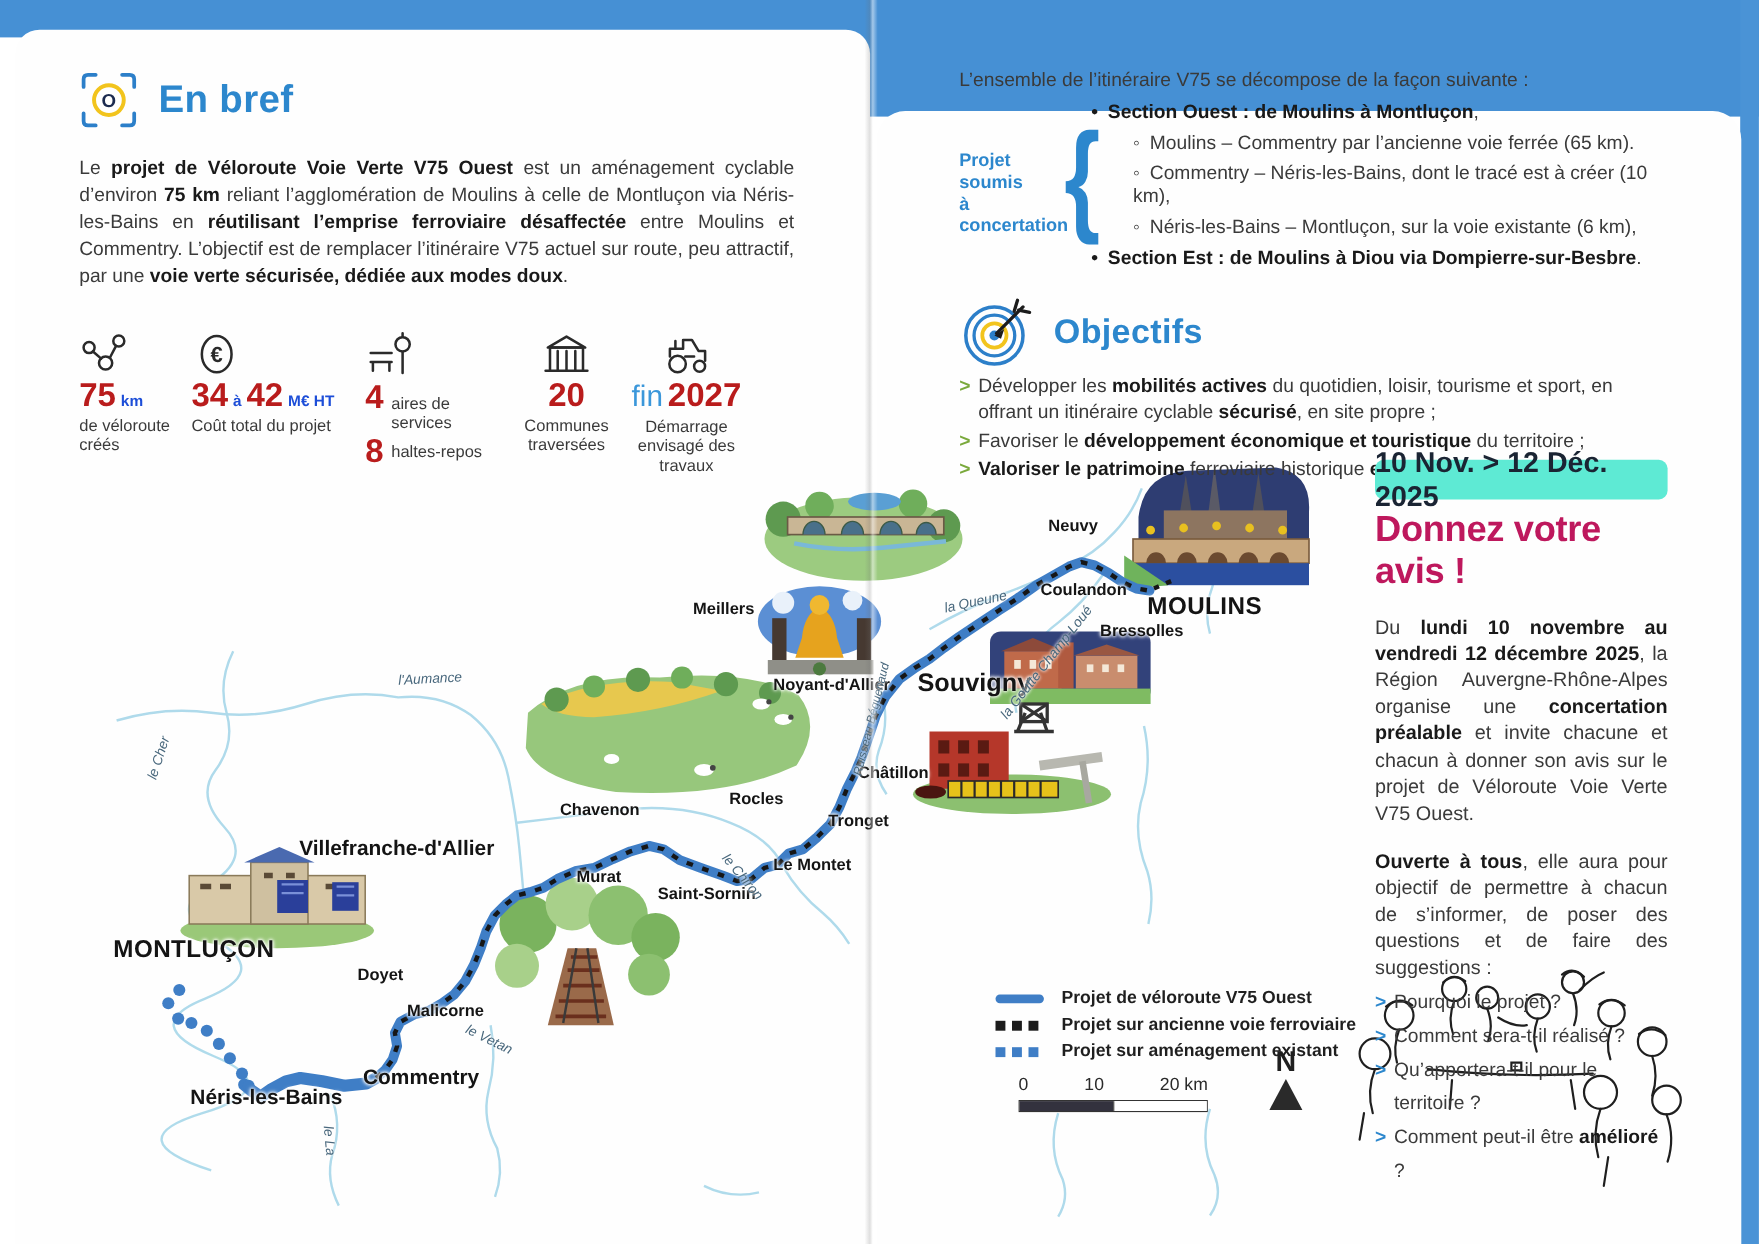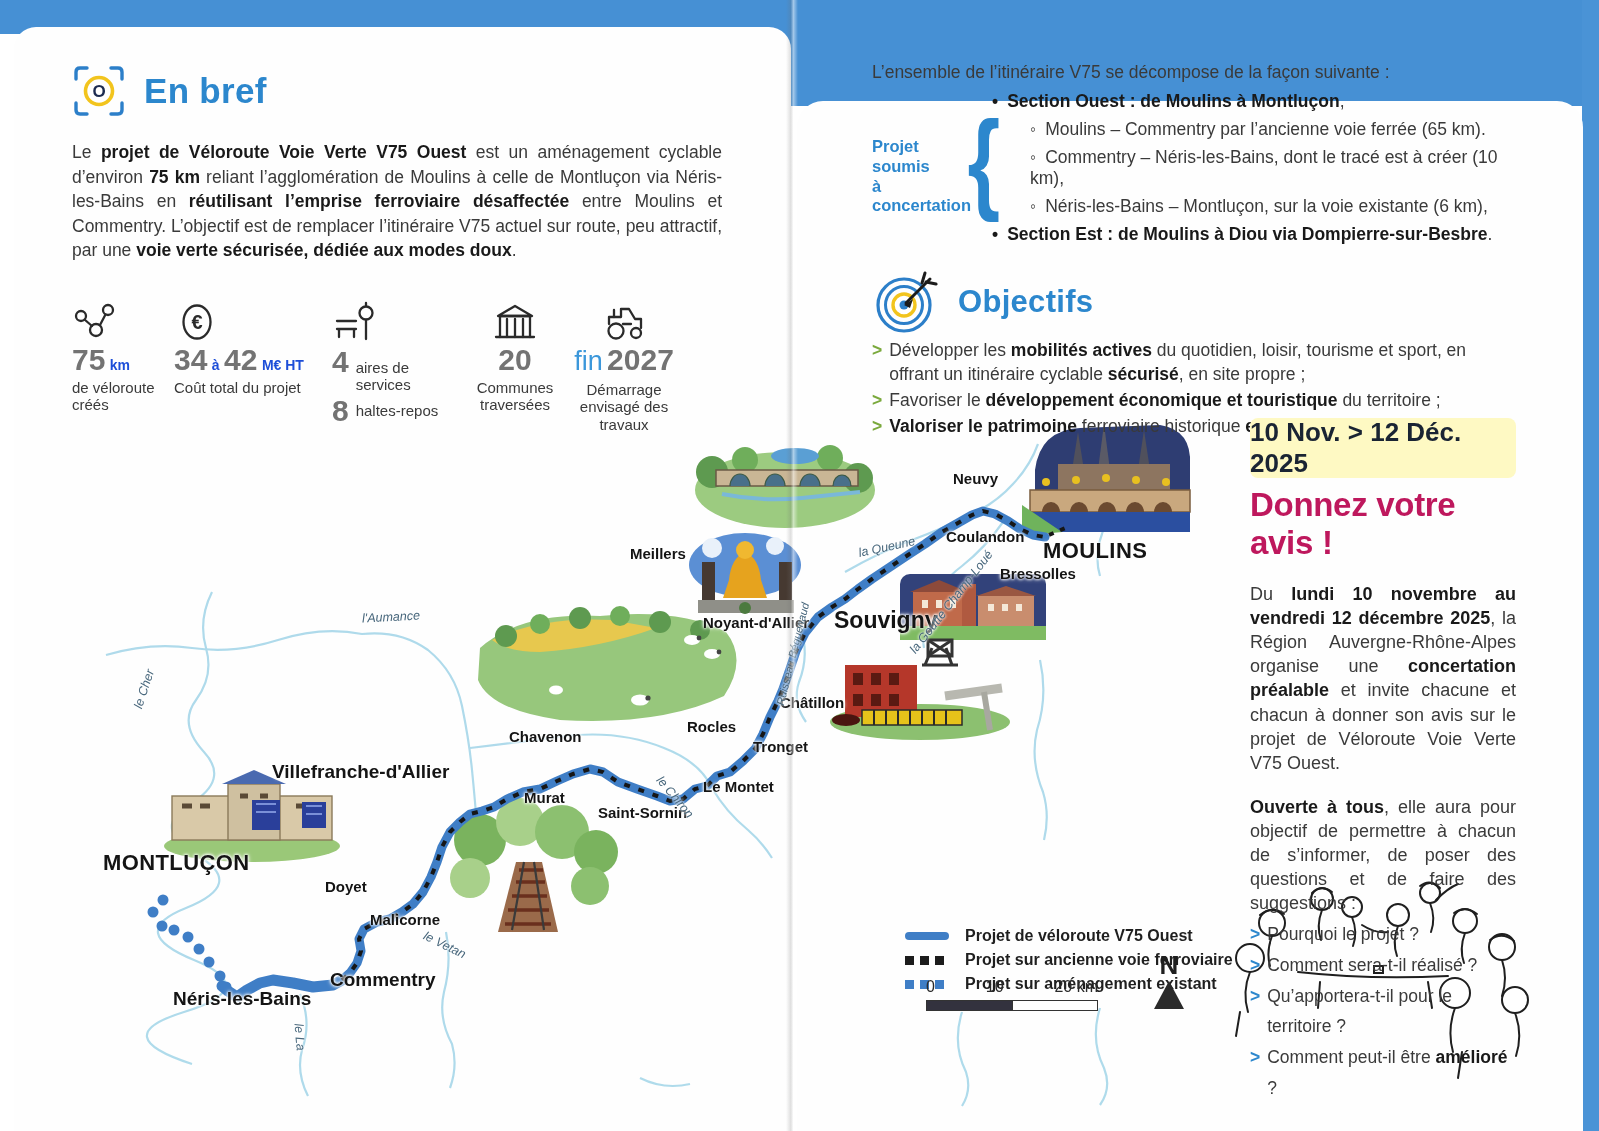--- a/index.html
+++ b/index.html
@@ -19,21 +19,21 @@
   b{color:#191919;}
   
   .left-col{position:absolute;left:72px;top:64px;width:650px;z-index:4;}
   .enbref-header{display:flex;align-items:center;gap:18px;}
   .h-blue{font-size:35px;font-weight:bold;color:#2c87cd;letter-spacing:.3px;}
   .intro{margin:22px 0 0 0;font-size:17.5px;line-height:1.4;text-align:justify;}
   .stats{display:flex;margin-top:26px;align-items:flex-start;}
   .stat{display:flex;flex-direction:column;}
   .stat .ic{height:56px;display:flex;align-items:flex-end;}
   .stat-icon{stroke:#2a2a2a;stroke-width:2.3;fill:none;stroke-linecap:round;stroke-linejoin:round;}
-  .num{font-size:30px;font-weight:bold;color:#737373;line-height:1;}
+  .num{font-size:30px;font-weight:bold;color:#b91c1c;line-height:1;}
   .num-sm{font-size:14px;font-weight:bold;color:#1d4ed8;}
   .slab{font-size:15px;line-height:1.18;color:#3a3a3a;margin-top:4px;}
   .s1{width:102px;}.s2{width:158px;}.s3{width:132px;}.s4{width:102px;text-align:center;}
   .s5{width:116px;text-align:center;}.s6{width:116px;text-align:center;}
   .s4 .ic,.s5 .ic,.s6 .ic{justify-content:center;}
   .srow{display:flex;align-items:flex-start;gap:7px;margin-top:2px;}
   .srow .slab{margin-top:12px;}
   .fin{font-size:27px;color:#3b97da;font-weight:normal;}
   
   .right-col{position:absolute;left:872px;top:62px;width:648px;z-index:4;}
@@ -56,40 +56,40 @@
   
   .map-svg{position:absolute;left:0;top:400px;z-index:3;}
   .city{position:absolute;z-index:5;font-weight:bold;color:#141414;white-space:nowrap;
     text-shadow:0 0 3px #fff,0 0 3px #fff,0 0 5px #fff;}
   .c-sm{font-size:15px;}
   .c-md{font-size:19px;}
   .c-lg{font-size:22px;letter-spacing:.4px;}
   .c-xl{font-size:23px;}
   .river{position:absolute;z-index:5;font-style:italic;font-size:12.5px;color:#48677c;white-space:nowrap;
     text-shadow:0 0 3px #fff,0 0 3px #fff;}
-  .legend{position:absolute;left:905px;top:893px;z-index:6;margin-top:28px;}
+  .legend{position:absolute;left:905px;top:893px;z-index:6;}
   .leg-row{display:flex;align-items:center;margin:6px 0;}
   .leg-swatch{width:46px;display:flex;align-items:center;gap:6px;margin-right:14px;}
   .sw-solid{width:44px;height:8px;border-radius:4px;background:#3f7ec6;}
   .sq{width:9px;height:9px;display:inline-block;}
   .sq-k{background:#1c1c1c;}
   .sq-b{background:#3f7ec6;}
   .leg-label{font-size:16px;font-weight:bold;color:#1f1f1f;}
   .scalebar{position:absolute;left:926px;top:978px;width:172px;z-index:6;}
   .scale-ticks{display:flex;justify-content:space-between;font-size:16px;color:#2a2a2a;}
   .scale-bar{margin-top:4px;height:9px;display:flex;border:1px solid #333;}
   .scale-dark{width:50%;background:#33323e;}
   .scale-light{width:50%;background:#fff;border-left:1px solid #333;}
   .north{position:absolute;left:1146px;top:952px;z-index:6;text-align:center;width:46px;}
   .north .n{font-size:26px;font-weight:bold;color:#1f1f1f;line-height:1;}
   .north .tri{margin:3px auto 0;width:0;height:0;border-left:15px solid transparent;
     border-right:15px solid transparent;border-bottom:28px solid #2a2a2a;}
   
   .avis{position:absolute;left:1250px;top:418px;width:266px;z-index:6;}
-  .badge{background:#fef9c3;border-radius:8px;height:60px;display:flex;align-items:center;
+  .badge{background:#5eead4;border-radius:8px;height:36px;display:flex;align-items:center;
     justify-content:center;font-size:26px;font-weight:bold;color:#1a2433;}
   .avis-title{margin-top:8px;font-size:33px;font-weight:bold;color:#be185d;letter-spacing:-.3px;}
   .avis p{font-size:18px;line-height:1.34;text-align:justify;margin:20px 0 0 0;}
   .q-list{margin-top:4px;}
   .q-row{display:flex;font-size:17.5px;line-height:1.75;}
   .chev-blue{color:#2c87cd;font-weight:bold;margin-right:7px;}
 </style>
 </head>
 <body>
 
@@ -436,21 +436,21 @@
 </section>
 
 <div class="city c-sm" style="left:953px;top:470px;">Neuvy</div>
 <div class="city c-sm" style="left:946px;top:528px;">Coulandon</div>
 <div class="city c-lg" style="left:1043px;top:538px;">MOULINS</div>
 <div class="city c-sm" style="left:1000px;top:565px;">Bressolles</div>
 <div class="city c-sm" style="left:630px;top:545px;">Meillers</div>
 <div class="city c-sm" style="left:703px;top:614px;">Noyant-d'Allier</div>
 <div class="city c-xl" style="left:834px;top:607px;">Souvigny</div>
 <div class="city c-sm" style="left:780px;top:694px;">Châtillon</div>
-<div class="city c-sm" style="left:663px;top:718px;margin-left:24px;">Rocles</div>
+<div class="city c-sm" style="left:663px;top:718px;">Rocles</div>
 <div class="city c-sm" style="left:753px;top:738px;">Tronget</div>
 <div class="city c-sm" style="left:509px;top:728px;">Chavenon</div>
 <div class="city c-sm" style="left:703px;top:778px;">Le Montet</div>
 <div class="city c-sm" style="left:524px;top:789px;">Murat</div>
 <div class="city c-sm" style="left:598px;top:804px;">Saint-Sornin</div>
 <div class="city c-md" style="left:272px;top:761px;">Villefranche-d'Allier</div>
 <div class="city c-lg" style="left:103px;top:850px;">MONTLUÇON</div>
 <div class="city c-sm" style="left:325px;top:878px;">Doyet</div>
 <div class="city c-sm" style="left:370px;top:911px;">Malicorne</div>
 <div class="city c-md" style="left:330px;top:969px;">Commentry</div>

